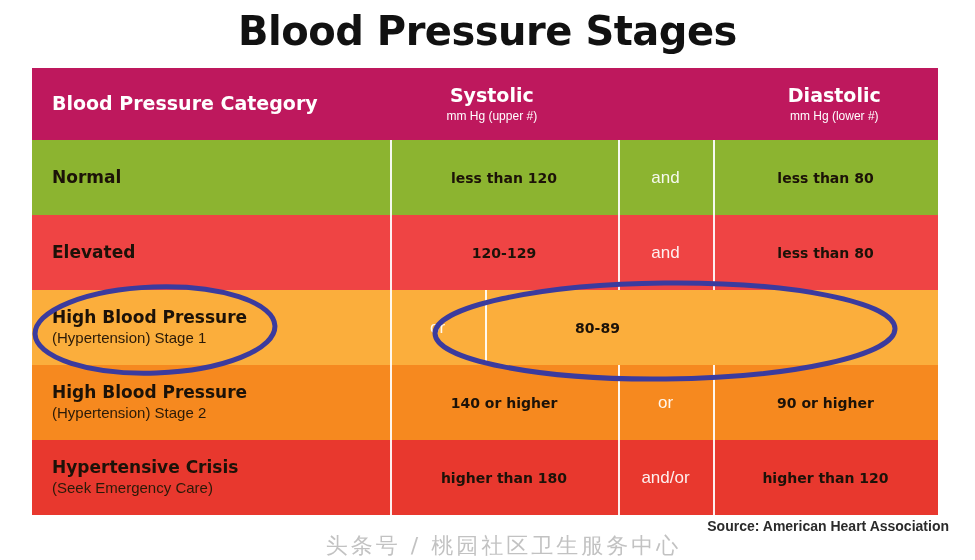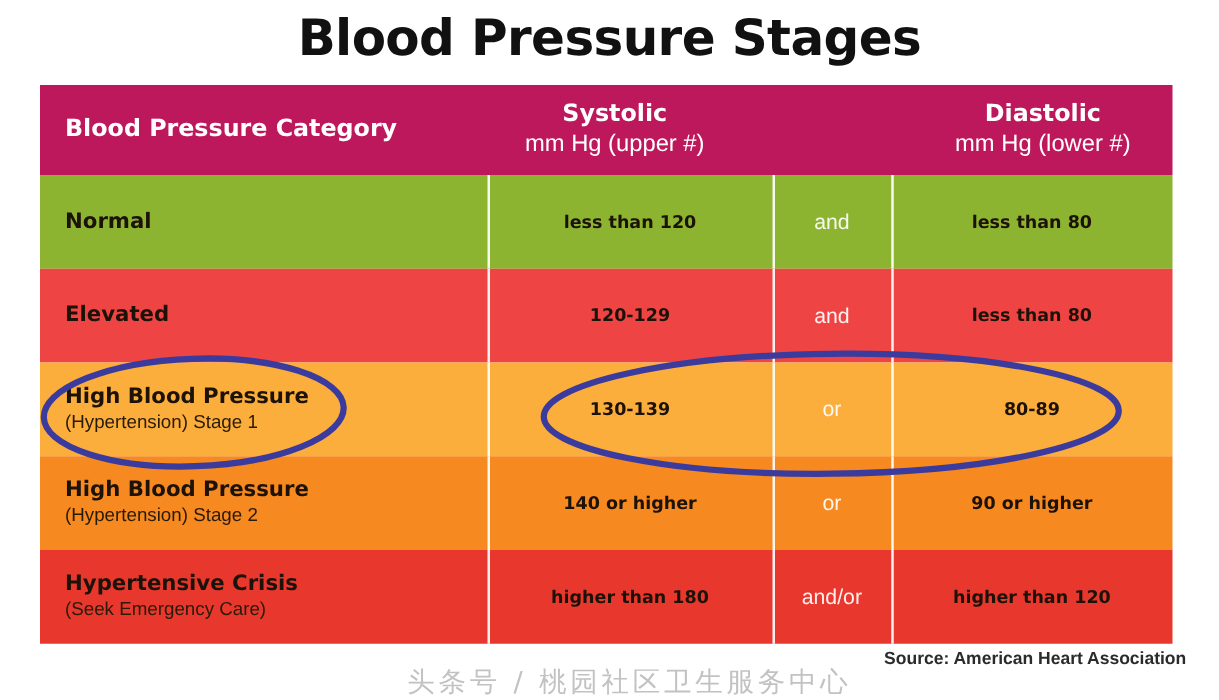--- a/index.html
+++ b/index.html
@@ -54,21 +54,21 @@
     flex-direction: column;
     justify-content: center;
   }
   .hdr-main {
     font-size: 19px;
     font-weight: bold;
     line-height: 1.15;
     font-family: "DejaVu Sans", sans-serif;
   }
   .hdr-sub {
-    font-size: 19px;
+    font-size: 12px;
     font-weight: normal;
     line-height: 1.2;
     margin-top: 2px;
     font-family: "Liberation Sans", sans-serif;
   }
 
   
   .col-category { width: 358px; box-sizing: border-box; padding-left: 20px; }
   .col-systolic { width: 228px; box-sizing: border-box; text-align: center; align-items: center; }
   .col-conj     { width: 95px;  box-sizing: border-box; text-align: center; align-items: center; }
@@ -234,23 +234,20 @@
     <div class="cell col-diastolic">
       <span class="val">less than 80</span>
     </div>
   </div>
 
   <div class="row data-row" id="row-2" style="background: rgb(251, 174, 60);">
     <div class="cell col-category">
       <span class="cat-main">High Blood Pressure</span>
       <span class="cat-sub">(Hypertension) Stage 1</span>
     </div>
-    <div class="cell col-systolic">
-      <span class="val">130-139</span>
-    </div>
     <div class="cell col-conj">
       <span class="conj">or</span>
     </div>
     <div class="cell col-diastolic">
       <span class="val">80-89</span>
     </div>
   </div>
 
   <div class="row data-row" id="row-3" style="background: rgb(246, 137, 31);">
     <div class="cell col-category">

